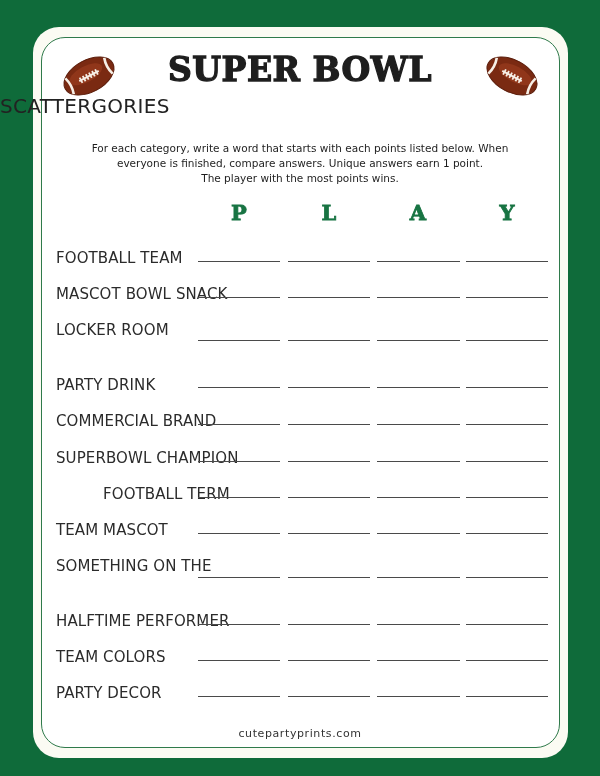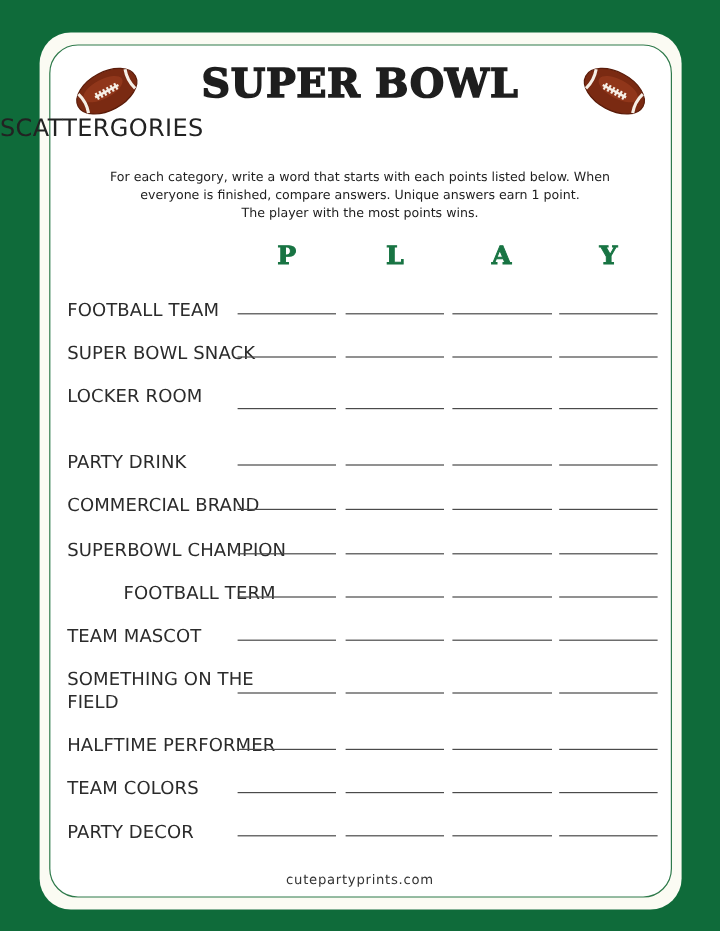--- a/index.html
+++ b/index.html
@@ -121,21 +121,21 @@
       <div class="row-label" style="top: 249px;">
         <div>FOOTBALL TEAM</div>
       </div>
       <div class="blank" style="left: 142px; width: 82px; top: 261px;"></div>
       <div class="blank" style="left: 232px; width: 82px; top: 261px;"></div>
       <div class="blank" style="left: 321px; width: 83px; top: 261px;"></div>
       <div class="blank" style="left: 410px; width: 82px; top: 261px;"></div>
     </div>
     <div class="row" style="top: 0px;">
       <div class="row-label" style="top: 285px;">
-        <div>SUPER BOWL SNACK</div>
+        <div>MASCOT BOWL SNACK</div>
       </div>
       <div class="blank" style="left: 142px; width: 82px; top: 297px;"></div>
       <div class="blank" style="left: 232px; width: 82px; top: 297px;"></div>
       <div class="blank" style="left: 321px; width: 83px; top: 297px;"></div>
       <div class="blank" style="left: 410px; width: 82px; top: 297px;"></div>
     </div>
     <div class="row" style="top: 0px;">
       <div class="row-label" style="top: 321px;">
         <div>LOCKER ROOM</div>
       </div>
@@ -185,21 +185,20 @@
         <div>TEAM MASCOT</div>
       </div>
       <div class="blank" style="left: 142px; width: 82px; top: 533px;"></div>
       <div class="blank" style="left: 232px; width: 82px; top: 533px;"></div>
       <div class="blank" style="left: 321px; width: 83px; top: 533px;"></div>
       <div class="blank" style="left: 410px; width: 82px; top: 533px;"></div>
     </div>
     <div class="row" style="top: 0px;">
       <div class="row-label" style="top: 557px;">
         <div>SOMETHING ON THE</div>
-        <div>FIELD</div>
       </div>
       <div class="blank" style="left: 142px; width: 82px; top: 577px;"></div>
       <div class="blank" style="left: 232px; width: 82px; top: 577px;"></div>
       <div class="blank" style="left: 321px; width: 83px; top: 577px;"></div>
       <div class="blank" style="left: 410px; width: 82px; top: 577px;"></div>
     </div>
     <div class="row" style="top: 0px;">
       <div class="row-label" style="top: 612px;">
         <div>HALFTIME PERFORMER</div>
       </div>

